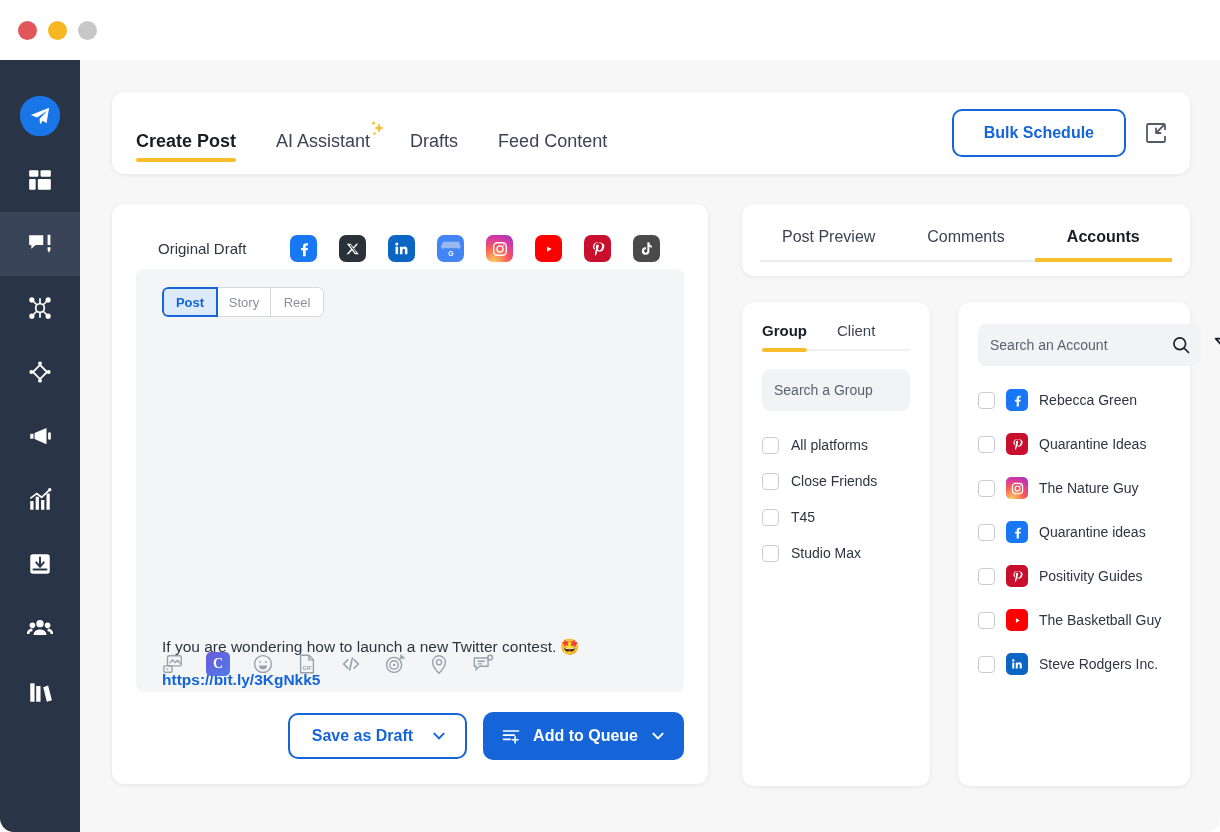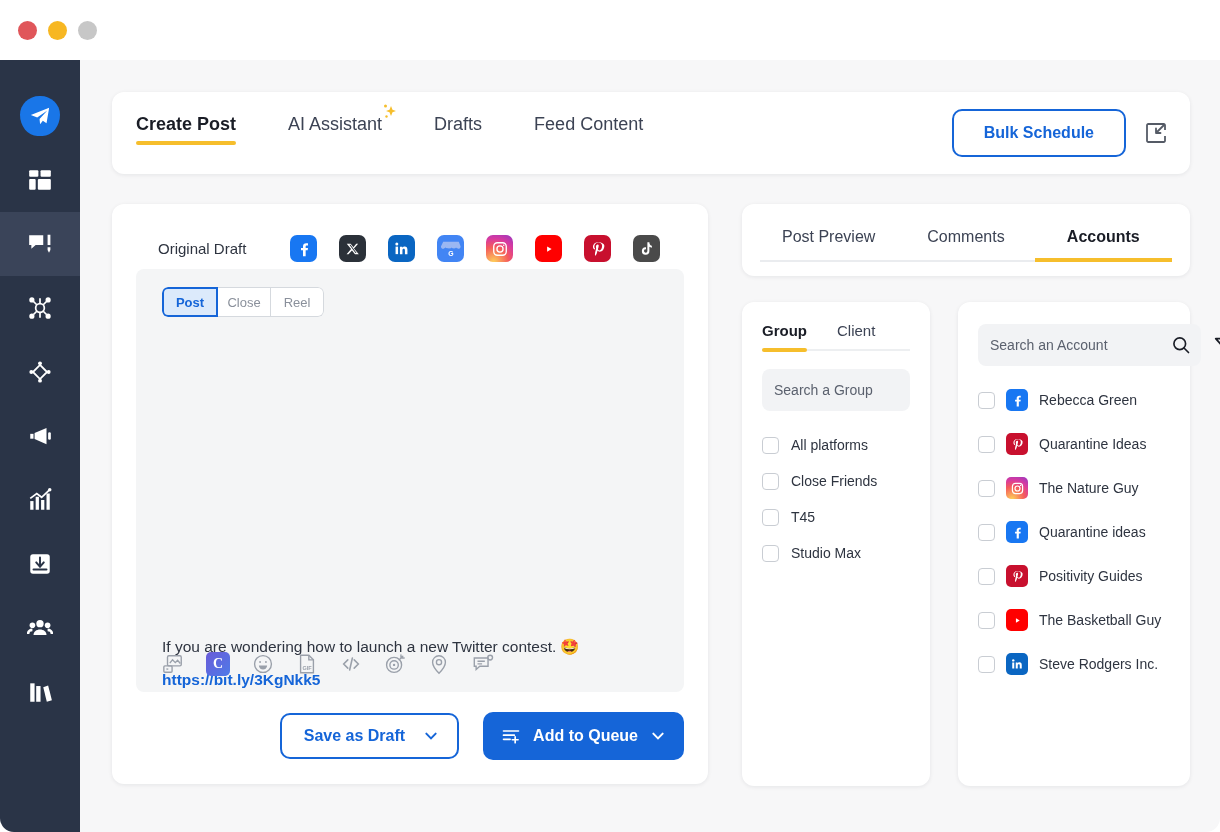--- a/index.html
+++ b/index.html
@@ -68,21 +68,21 @@
   
   .header-card {
     position: relative;
     width: 1078px; height: 82px;
     background: #ffffff;
     border-radius: 12px;
     box-shadow: 0 1px 4px rgba(16,24,40,.08);
     display: flex; align-items: center;
     padding: 0 22px 0 24px;
   }
-  .tabs-top { display: flex; align-items: flex-start; gap: 12px; height: 100%; padding-top: 22px; }
+  .tabs-top { display: flex; align-items: center; gap: 0; height: 100%; padding-top: 22px; }
   .top-tab {
     position: relative;
     font-size: 18px;
     color: #3C4354;
     padding: 0 20px 6px 20px;
     cursor: pointer;
     white-space: nowrap;
   }
   .top-tab:first-child { padding-left: 0; }
   .top-tab.active { font-weight: bold; color: #1A1D26; }
@@ -180,21 +180,21 @@
   .canva-ic {
     width: 24px; height: 24px; border-radius: 5px;
     background: linear-gradient(135deg, #6A5BD8 0%, #4E7BE8 100%);
     color: #fff; font-size: 14px; font-weight: bold;
     display: flex; align-items: center; justify-content: center;
     font-family: "Liberation Serif", serif;
     cursor: pointer;
   }
   .editor-actions {
     display: flex; align-items: center; justify-content: flex-end;
-    gap: 24px; margin-top: 20px;
+    gap: 16px; margin-top: 20px;
   }
   .btn-draft {
     display: flex; align-items: center; gap: 18px;
     border: 2px solid #1565D8; color: #1565D8; background: #fff;
     font-size: 16px; font-weight: bold;
     padding: 12px 18px 12px 22px; border-radius: 10px; cursor: pointer;
   }
   .btn-queue {
     display: flex; align-items: center; gap: 12px;
     background: #1565D8; color: #ffffff; border: none;
@@ -471,21 +471,21 @@
                   <path d="M16.6 2h-3.2v14.1a2.7 2.7 0 1 1-2.2-2.7v-3.3a6 6 0 1 0 5.4 6V9.3c1 .8 2.4 1.3 4 1.4V7.5c-2.2-.1-4-1.8-4-5.5z" fill="#fff"></path>
                 </svg>
             </span>
           </div>
         </div>
 
         <div class="editor-body">
 
           <div class="seg">
             <div>Post</div>
-            <div>Close</div>
+            <div>Story</div>
             <div>Reel</div>
           </div>
 
           <div class="post-text">
             <span>If you are wondering how to launch a new Twitter contest.</span>
             <span>🤩</span>
             <a class="post-link">https://bit.ly/3KgNkk5</a>
           </div>
 
           <div class="editor-toolbar">

